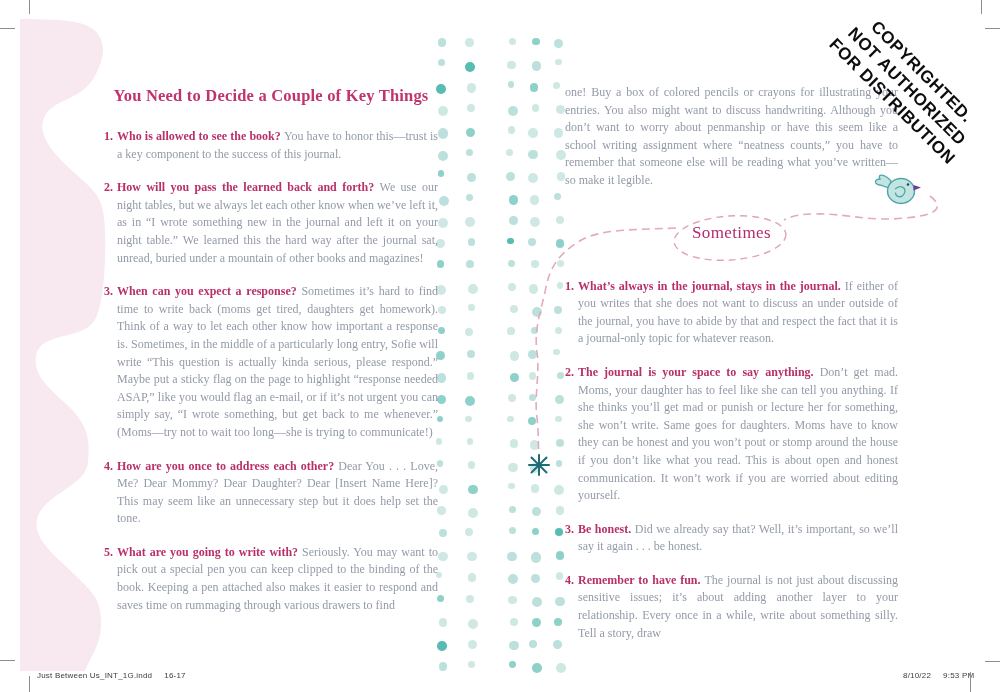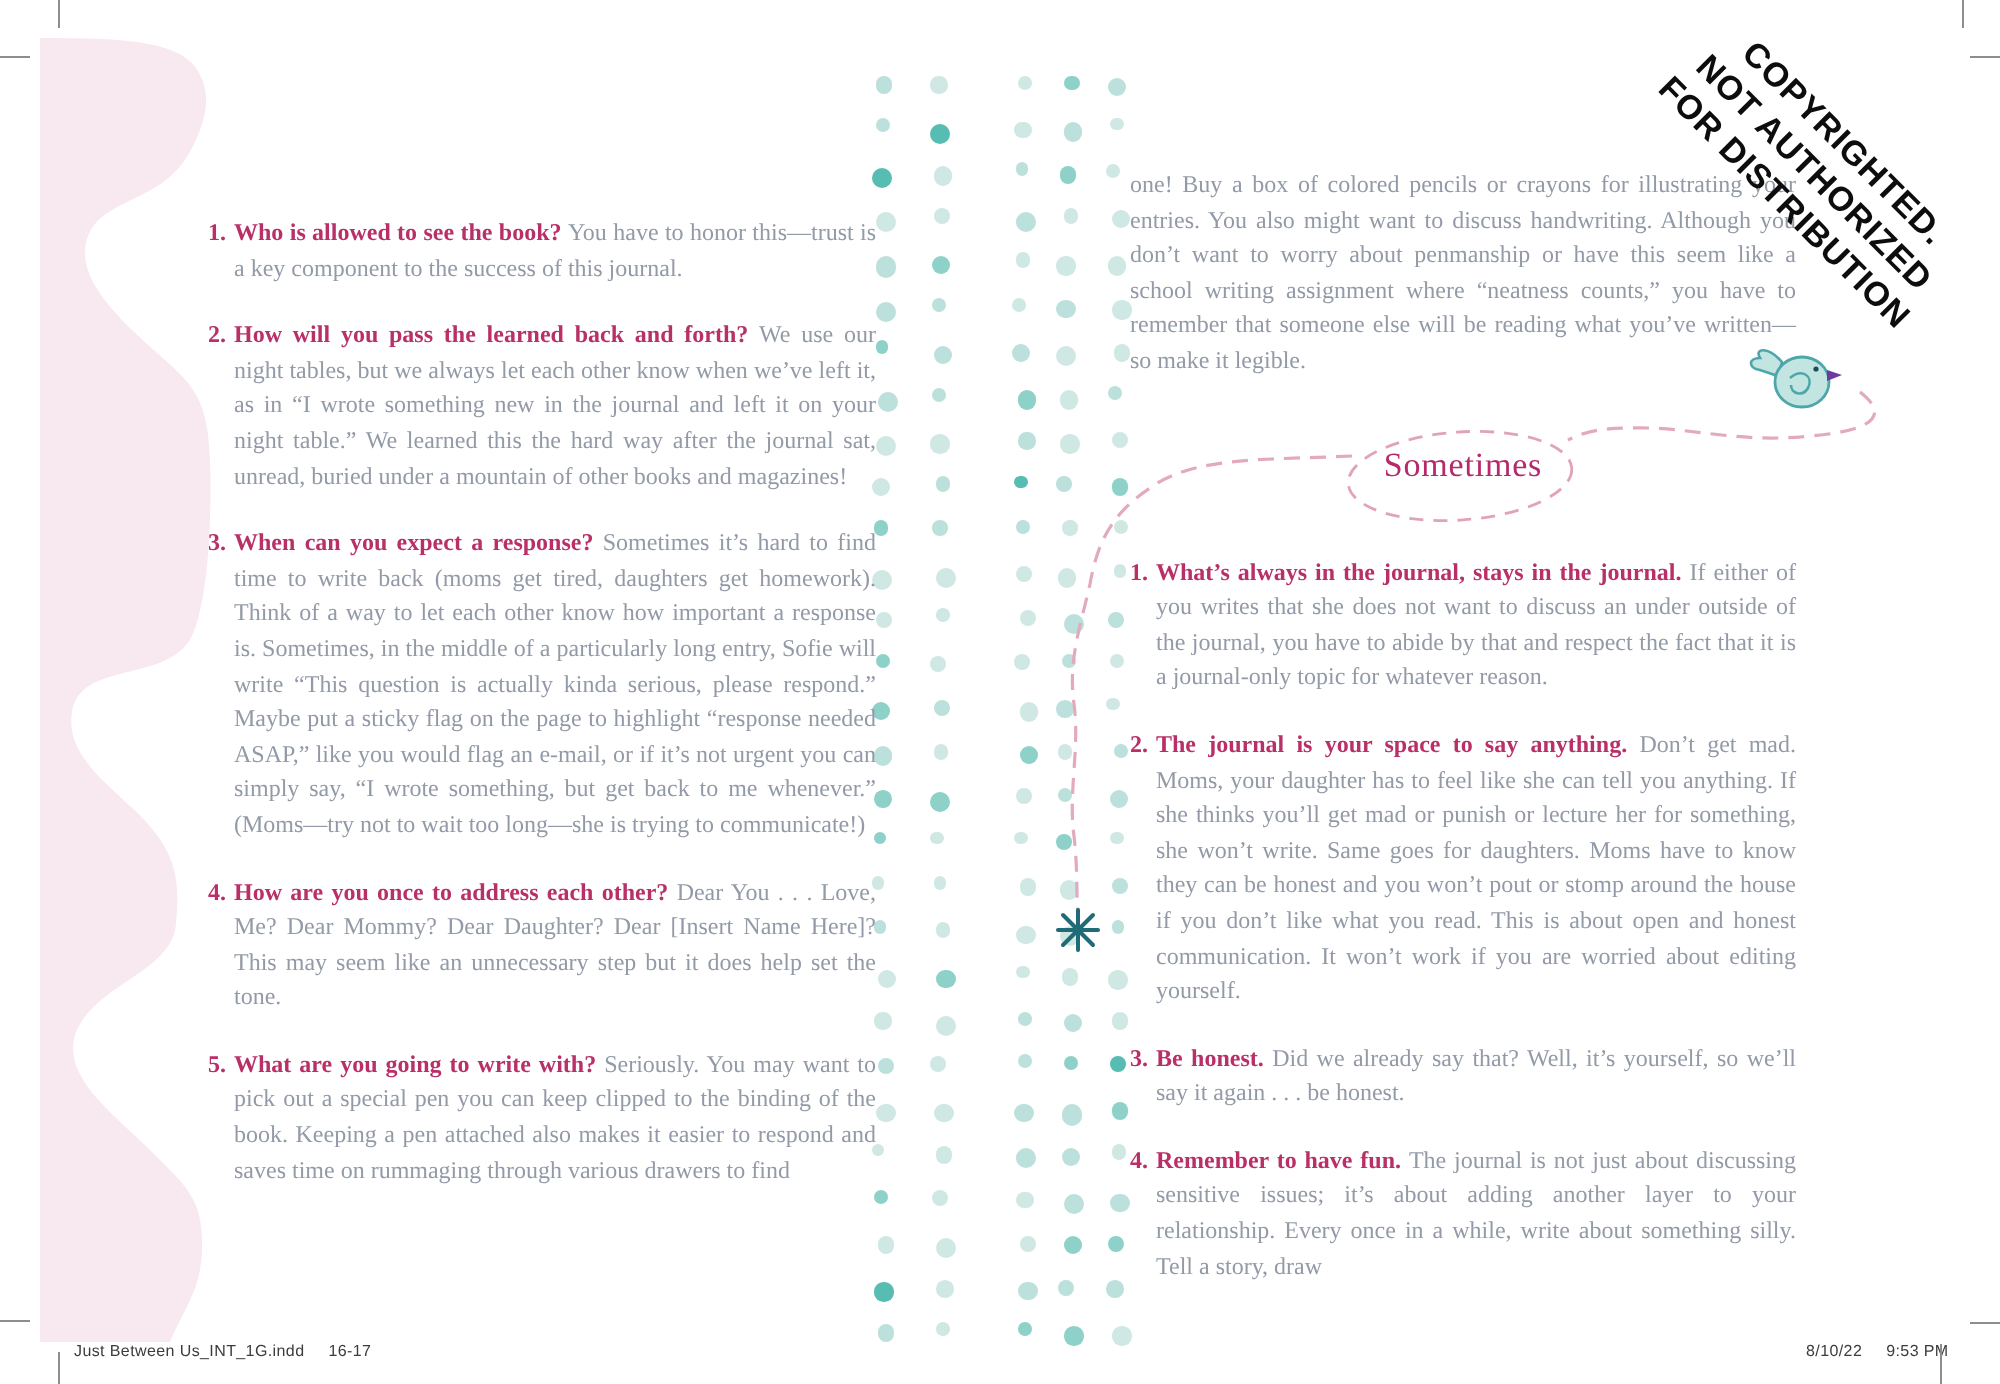--- a/index.html
+++ b/index.html
@@ -229,20 +229,21 @@
     </div>
 
   <svg class="swirl-svg" width="1000" height="692" viewBox="0 0 1000 692">
     <g fill="none" stroke="#e3a9bd" stroke-width="1.6" stroke-dasharray="8 5">
       <path d="M 930 196 C 948 210, 930 216, 905 218 C 868 222, 845 213, 815 214 C 800 214, 792 216, 784 220"></path>
       <path d="M 676 228 C 636 230, 600 228, 578 242 C 556 256, 549 270, 545 292 C 540 314, 534 330, 537 352 C 540 374, 534 396, 537 418 C 539 436, 538 446, 539 456"></path>
     </g>
   </svg>
 
   <div class="col col-left">
+    <h1 class="page-title">You Need to Decide a Couple of Key Things</h1>
 
     <div class="item first">
       <span class="num">1.</span><span class="lead">Who is allowed to see the book?</span><span>You have to honor this—trust is a key component to the success of this journal.</span>
     </div>
     <div class="item">
       <span class="num">2.</span><span class="lead">How will you pass the learned back and forth?</span><span>We use our night tables, but we always let each other know when we’ve left it, as in “I wrote something new in the journal and left it on your night table.” We learned this the hard way after the journal sat, unread, buried under a mountain of other books and magazines!</span>
     </div>
     <div class="item">
       <span class="num">3.</span><span class="lead">When can you expect a response?</span><span>Sometimes it’s hard to find time to write back (moms get tired, daughters get homework). Think of a way to let each other know how important a response is. Sometimes, in the middle of a particularly long entry, Sofie will write “This question is actually kinda serious, please respond.” Maybe put a sticky flag on the page to highlight “response needed ASAP,” like you would flag an e-mail, or if it’s not urgent you can simply say, “I wrote something, but get back to me whenever.” (Moms—try not to wait too long—she is trying to communicate!)</span>
     </div>
@@ -264,21 +265,21 @@
       <div class="guidelines-text">Sometimes</div>
     </div>
 
     <div class="item" style="margin-top:10px;">
       <span class="num">1.</span><span class="lead">What’s always in the journal, stays in the journal.</span><span>If either of you writes that she does not want to discuss an under outside of the journal, you have to abide by that and respect the fact that it is a journal-only topic for whatever reason.</span>
     </div>
     <div class="item">
       <span class="num">2.</span><span class="lead">The journal is your space to say anything.</span><span>Don’t get mad. Moms, your daughter has to feel like she can tell you anything. If she thinks you’ll get mad or punish or lecture her for something, she won’t write. Same goes for daughters. Moms have to know they can be honest and you won’t pout or stomp around the house if you don’t like what you read. This is about open and honest communication. It won’t work if you are worried about editing yourself.</span>
     </div>
     <div class="item">
-      <span class="num">3.</span><span class="lead">Be honest.</span><span>Did we already say that? Well, it’s yourself, so we’ll say it again . . . be honest.</span>
+      <span class="num">3.</span><span class="lead">Be honest.</span><span>Did we already say that? Well, it’s important, so we’ll say it again . . . be honest.</span>
     </div>
     <div class="item">
       <span class="num">4.</span><span class="lead">Remember to have fun.</span><span>The journal is not just about discussing sensitive issues; it’s about adding another layer to your relationship. Every once in a while, write about something silly. Tell a story, draw</span>
     </div>
   </div>
 
   <svg class="bird" width="50" height="44" viewBox="0 0 50 44">
     <path d="M17 17 C10 9 3 10 6 15 C0 15 0 20 6 21 L15 24 Z" fill="#c3e5e1" stroke="#4da6aa" stroke-width="1.3"></path>
     <ellipse cx="27" cy="27" rx="13.5" ry="12.5" fill="#c3e5e1" stroke="#4da6aa" stroke-width="1.4"></ellipse>
     <path d="M39.5 21 L47 23.5 L39.5 26.5 Z" fill="#6e3a9e"></path>

